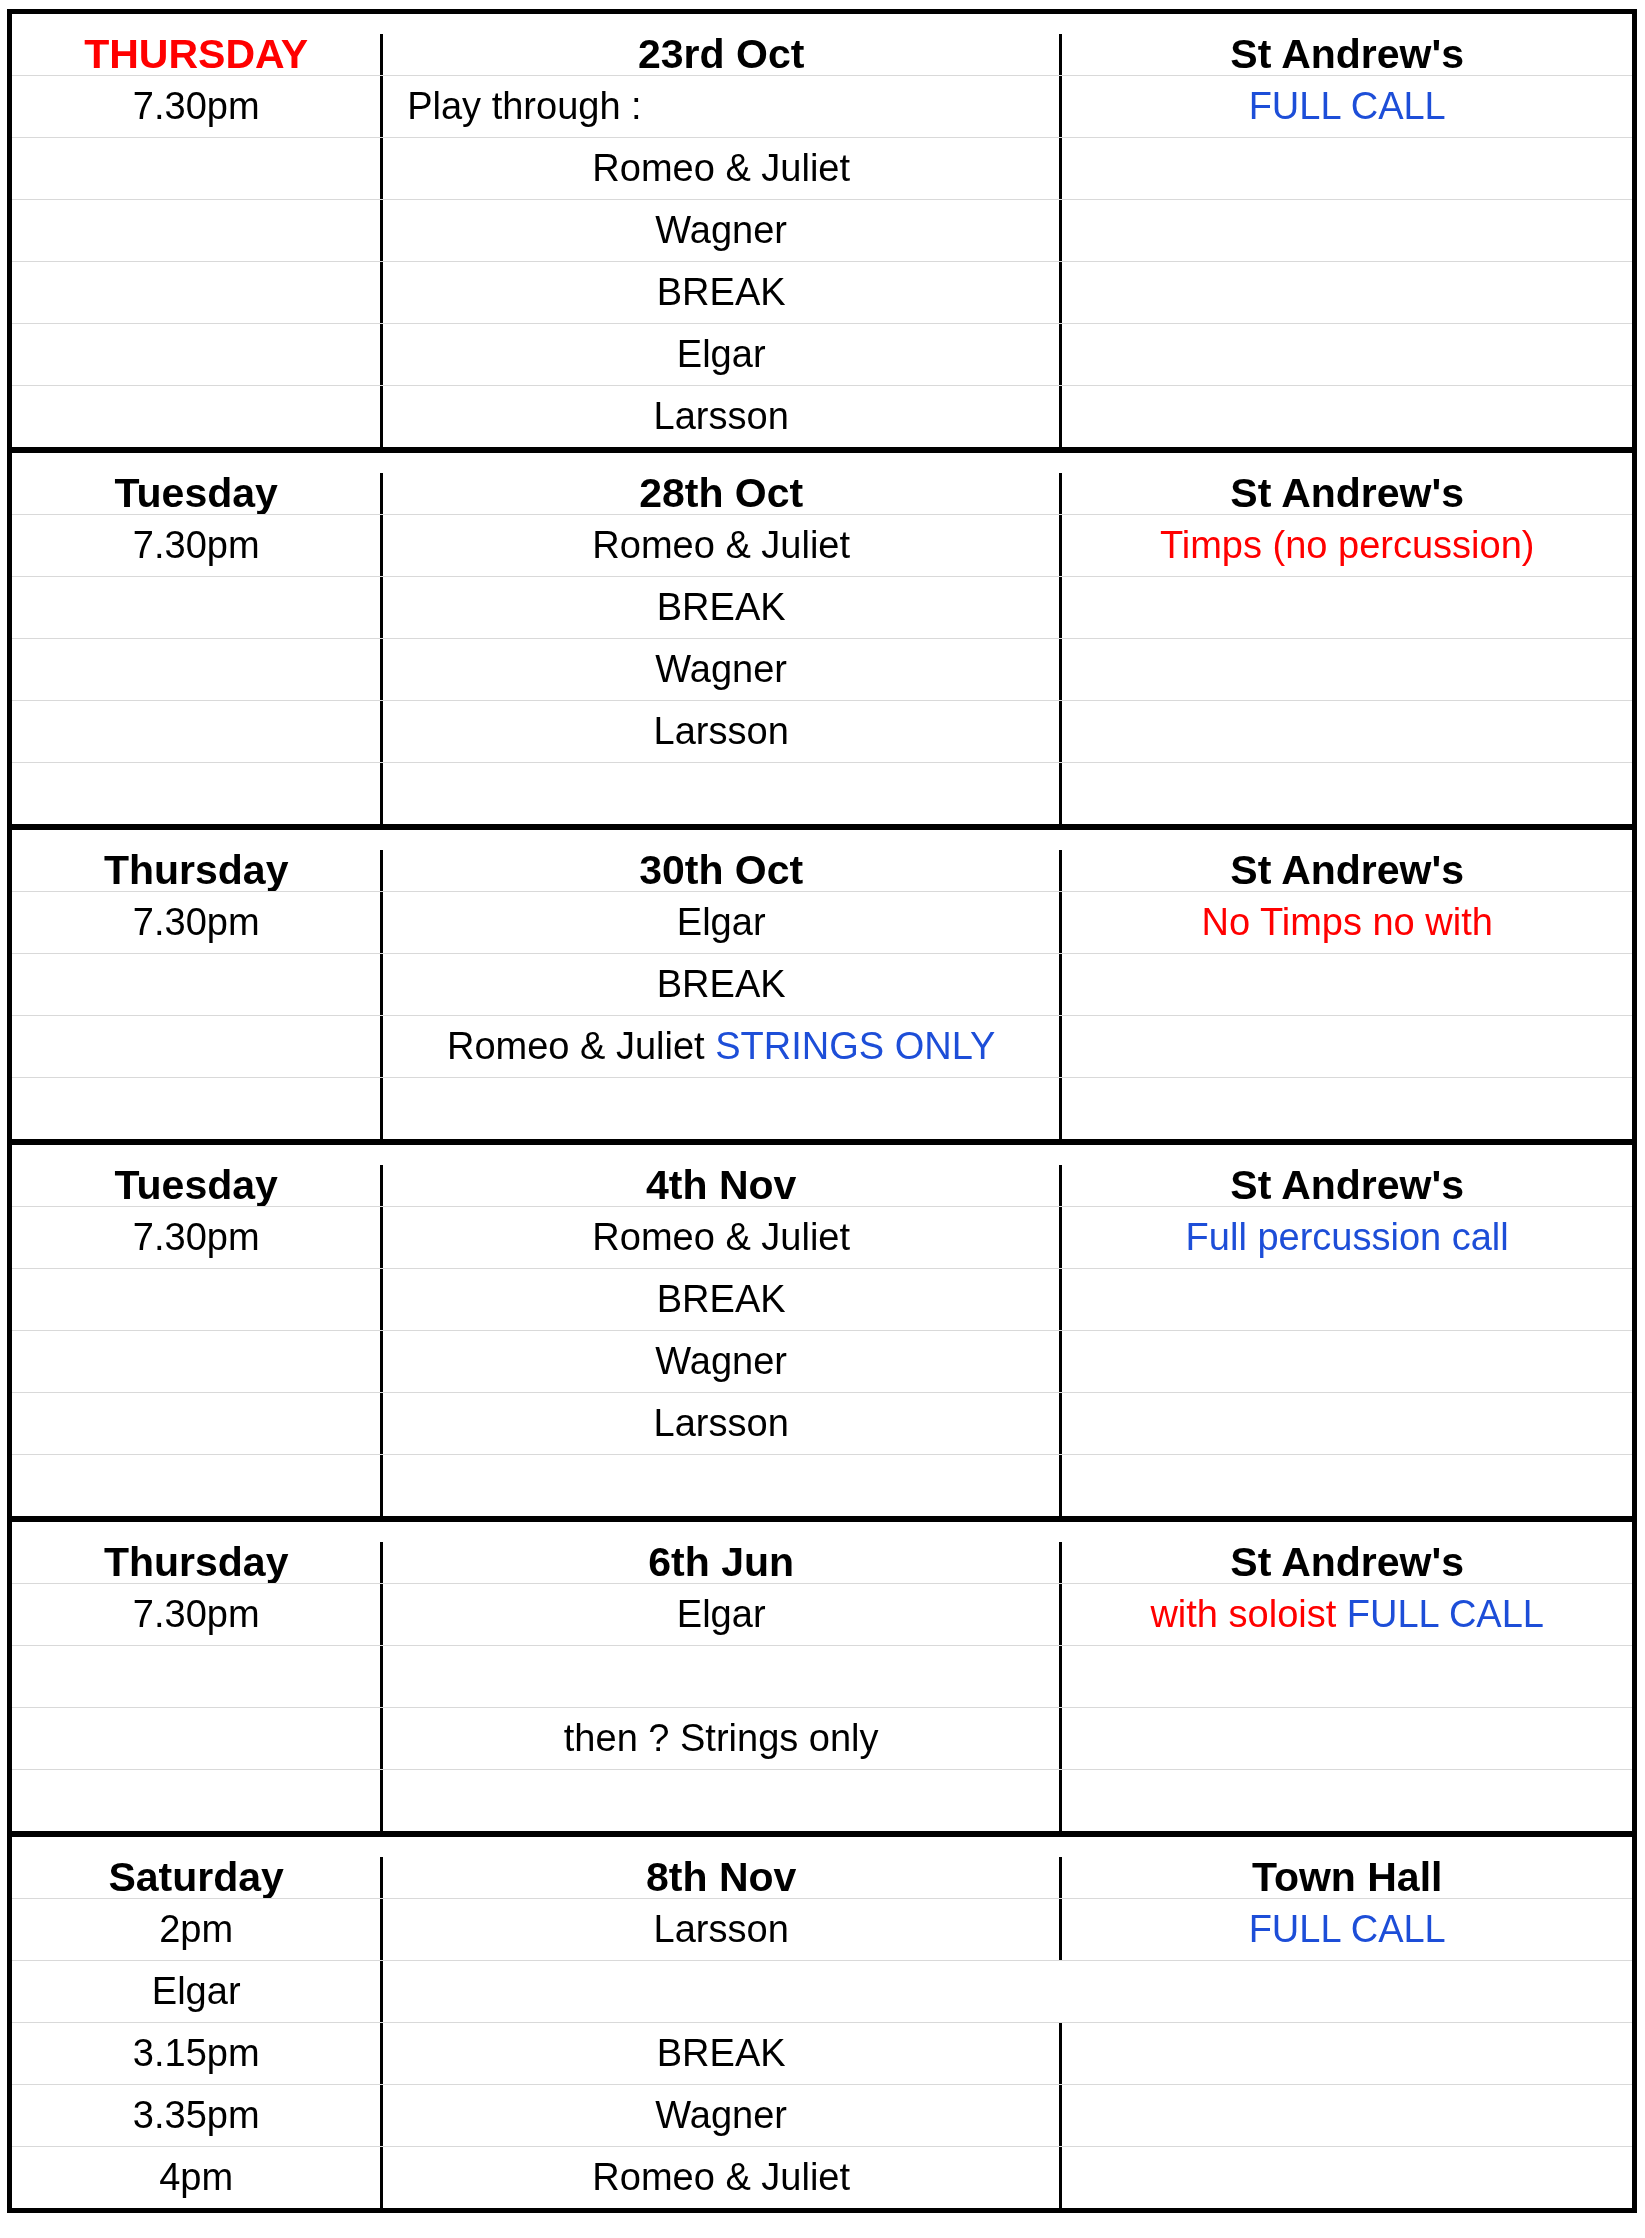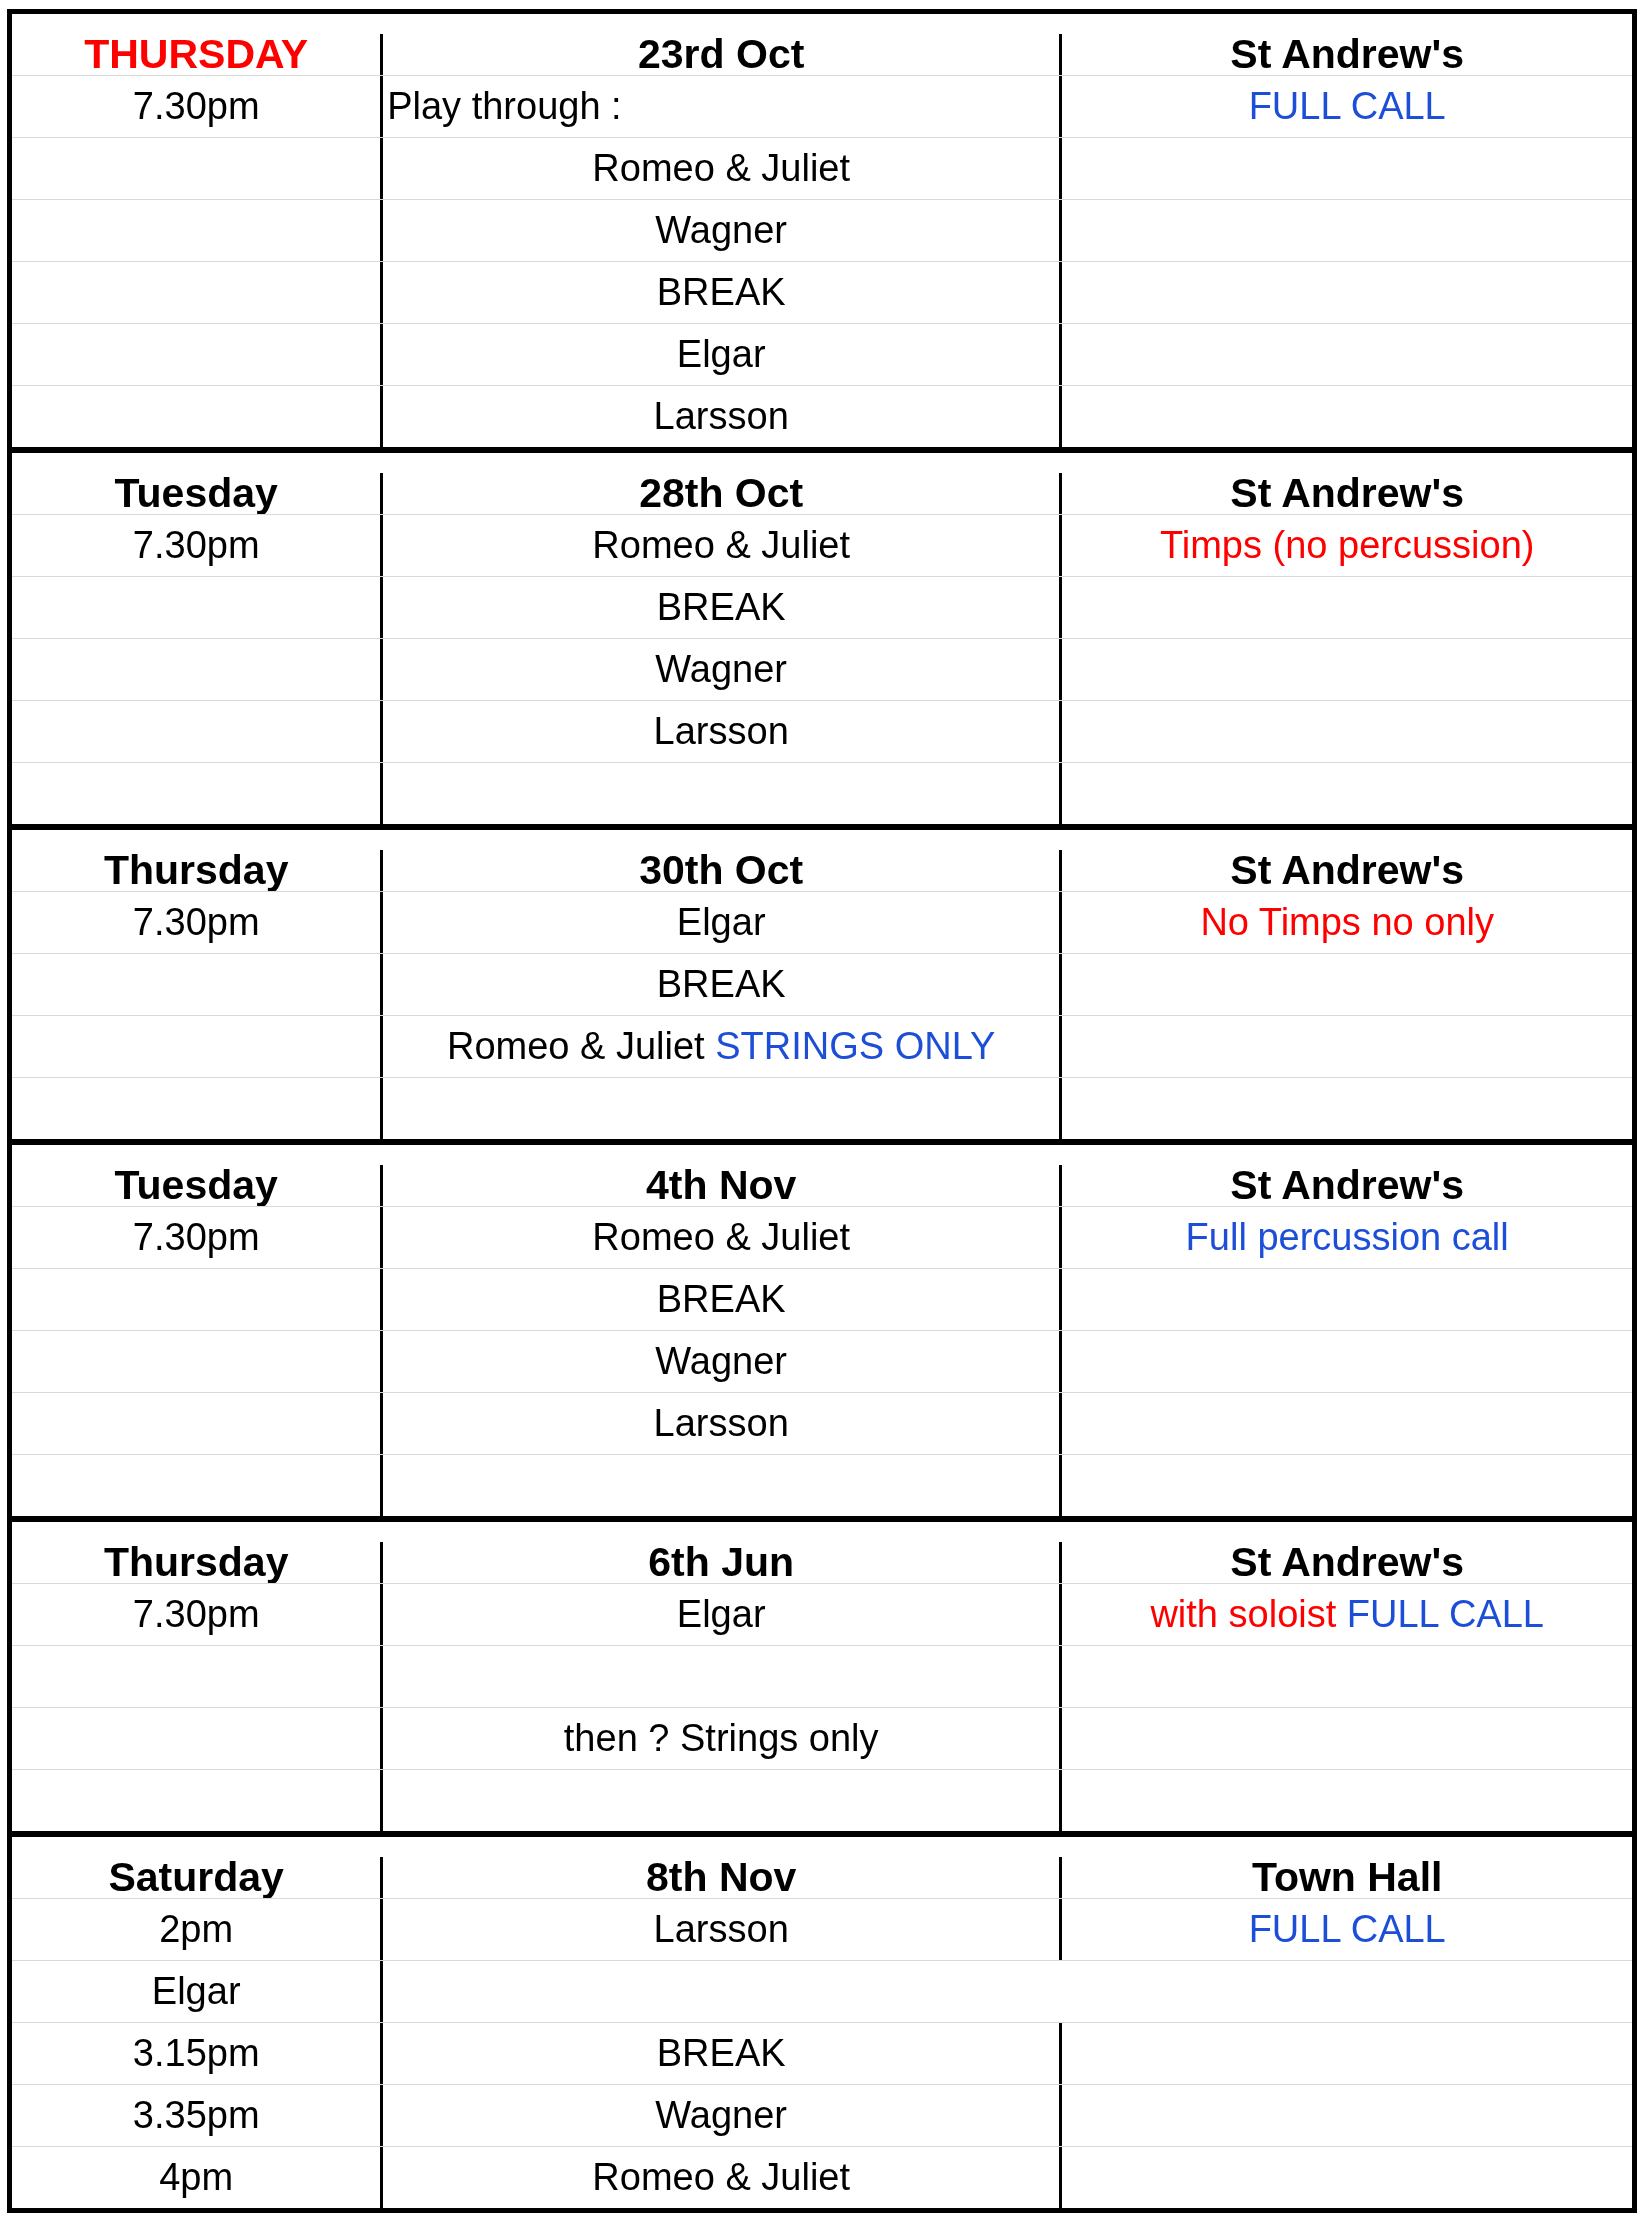--- a/index.html
+++ b/index.html
@@ -7,21 +7,21 @@
   .table-wrap{position:absolute;top:8.8px;left:7.2px;width:1620px;border:5.6px solid #000000;background:#ffffff;}
   .block{border-bottom:6.4px solid #000000;}
   .block:last-child{border-bottom:none;text-align:right;}
   .row{display:grid;grid-template-columns:371px 679px 570px;height:61px;}
   .row:not(:last-child){border-bottom:1.6px solid #d9d9d9;}
   .cell{box-sizing:border-box;display:flex;align-items:center;justify-content:center;font-size:38px;line-height:1;white-space:pre;overflow:hidden;}
   .c1,.c2{border-right:3.2px solid #000000;}
   .hdr{font-weight:700;font-size:41px;margin-top:20px;}
   .red{color:#ff0000;}
   .rb{color:#1d4ed8;font-weight:400;}
-  .left{justify-content:flex-start;padding-left:4px;}
+  .left{justify-content:flex-start;padding-left:24px;}
 </style>
 </head>
 <body>
 
 <div class="table-wrap">
 
   <div class="block">
     <div class="row">
       <div class="cell c1 hdr red">THURSDAY</div>
       <div class="cell c2 hdr">23rd Oct</div>
@@ -94,21 +94,21 @@
 
   <div class="block">
     <div class="row">
       <div class="cell c1 hdr">Thursday</div>
       <div class="cell c2 hdr">30th Oct</div>
       <div class="cell c3 hdr">St Andrew's</div>
     </div>
     <div class="row">
       <div class="cell c1">7.30pm</div>
       <div class="cell c2">Elgar</div>
-      <div class="cell c3 red">No Timps no only</div>
+      <div class="cell c3 red">No Timps no with</div>
     </div>
     <div class="row">
       <div class="cell c1"></div>
       <div class="cell c2">BREAK</div>
       <div class="cell c3"></div>
     </div>
     <div class="row">
       <div class="cell c1"></div>
       <div class="cell c2">
         <span>Romeo &amp; Juliet </span><span class="rb">STRINGS ONLY</span>

